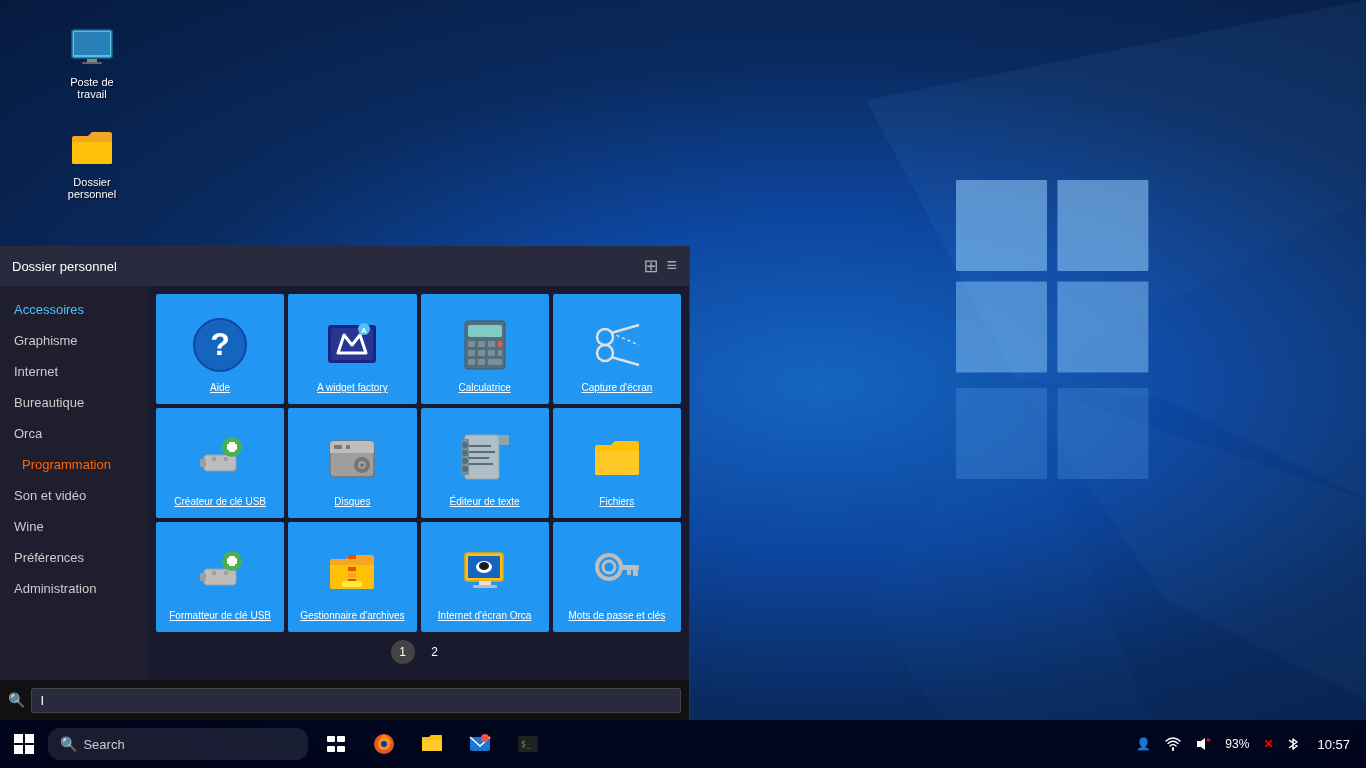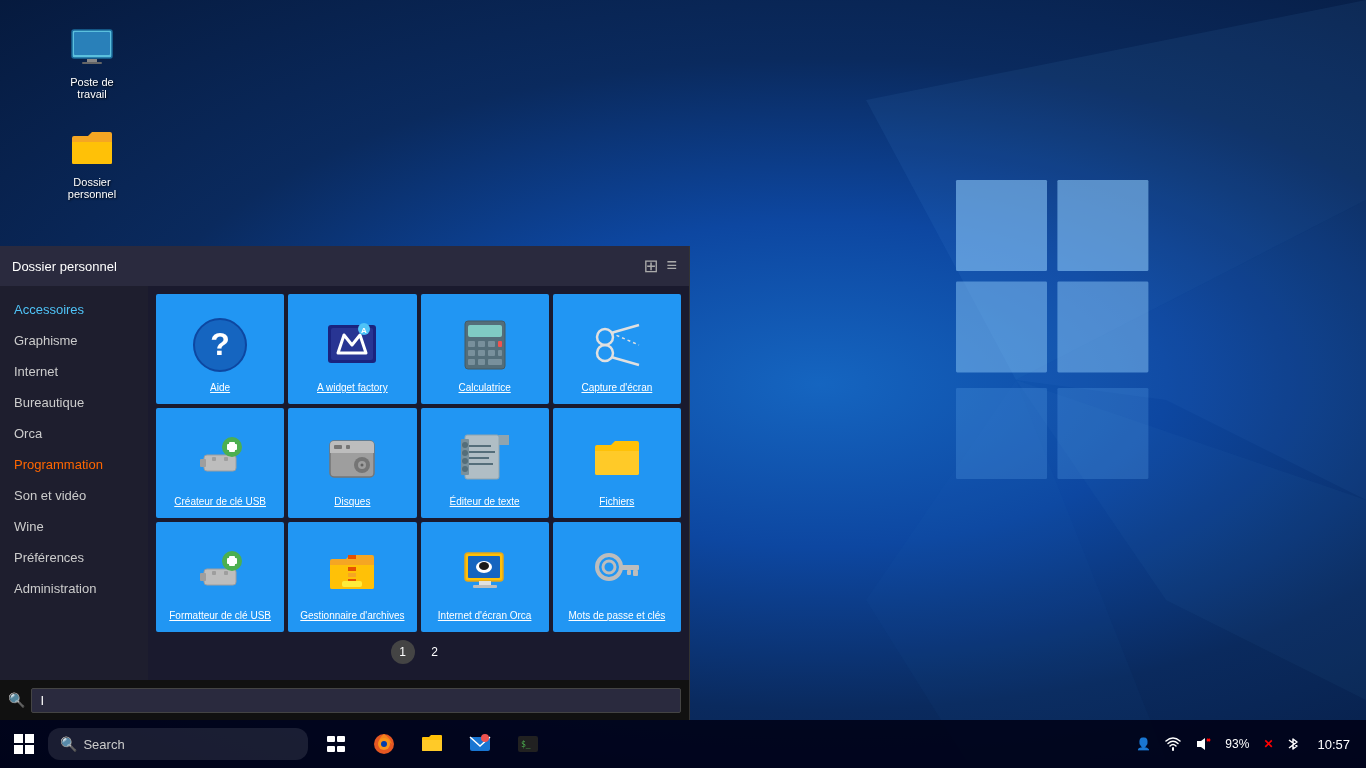--- a/index.html
+++ b/index.html
@@ -354,21 +354,21 @@
     </div>
 
     <div class="menu-body">
 
       <div class="menu-sidebar">
         <div class="menu-category active">Accessoires</div>
         <div class="menu-category">Graphisme</div>
         <div class="menu-category">Internet</div>
         <div class="menu-category">Bureautique</div>
         <div class="menu-category">Orca</div>
-        <div class="menu-category active-orange" style="color:#ff6600;">Programmation</div>
+        <div class="menu-category active-orange" style="color:#ff6600;margin-left:8px;">Programmation</div>
         <div class="menu-category">Son et vidéo</div>
         <div class="menu-category">Wine</div>
         <div class="menu-category">Préférences</div>
         <div class="menu-category">Administration</div>
       </div>
 
       <div class="menu-apps">
         <div class="apps-grid">
 
           <div class="app-tile">

